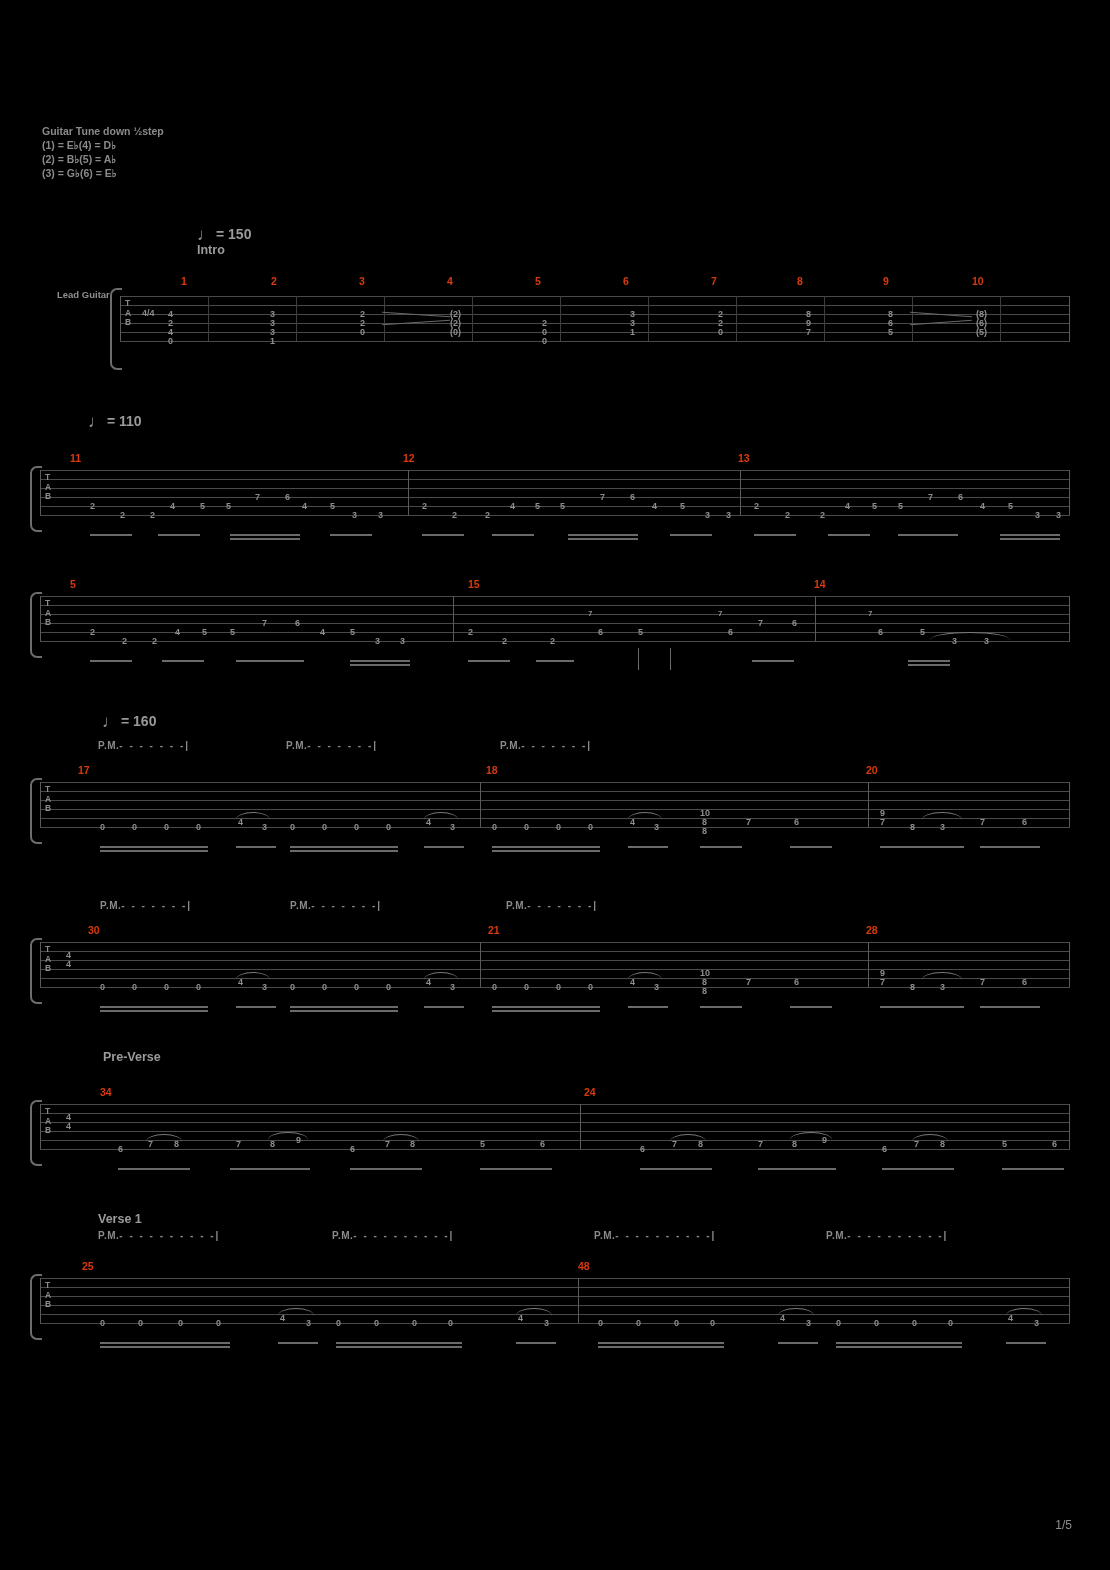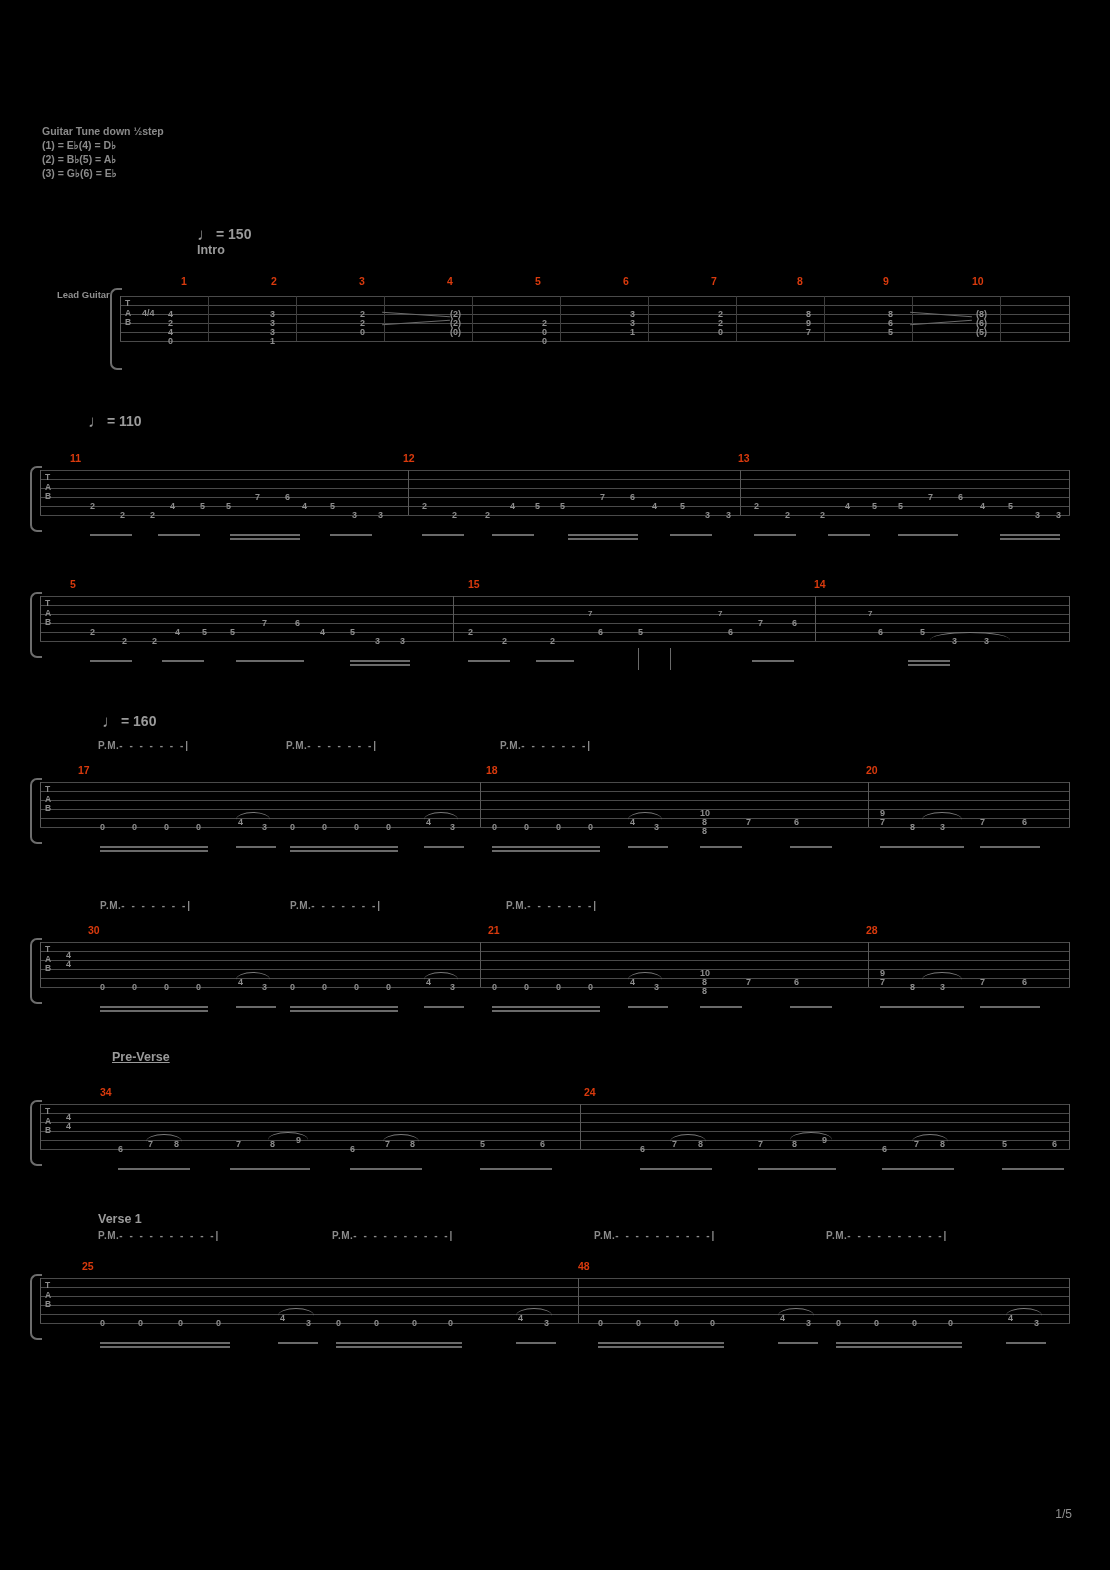--- a/index.html
+++ b/index.html
@@ -23,21 +23,21 @@
   .sline{position:absolute;left:0;height:1px;background:#4a4a4a;}
   .bar{position:absolute;width:1px;background:#5a5a5a;}
   .barlight{position:absolute;width:1px;background:#3f3f3f;}
   .tabchar{position:absolute;color:#8e8e8e;font-size:9px;font-family:"Liberation Sans",sans-serif;font-weight:700;line-height:9px;}
   .tabsmall{position:absolute;color:#8e8e8e;font-size:8px;font-weight:700;line-height:8px;}
   .beam{position:absolute;background:#6a6a6a;height:2px;}
   .stem{position:absolute;background:#6a6a6a;width:1px;}
   .brace{position:absolute;border-left:2px solid #6d6d6d;border-top:2px solid #6d6d6d;border-bottom:2px solid #6d6d6d;border-radius:7px 0 0 7px;}
   .tabletters{position:absolute;color:#8c8c8c;font-size:8.5px;font-weight:700;line-height:9.5px;letter-spacing:0;}
   .slur{position:absolute;border-top:1px solid #7a7a7a;border-radius:50%/100% 100% 0 0;height:7px;}
-  .pagenum{position:absolute;right:38px;bottom:49px;color:#8f8f8f;font-size:12px;margin-top:8px;}
+  .pagenum{position:absolute;right:38px;bottom:38px;color:#8f8f8f;font-size:12px;margin-top:8px;}
 </style>
 </head>
 <body>
 
 <div class="page">
 
 
   <div class="tuning">
     <div>Guitar Tune down ½step</div>
     <div>(1) = E♭(4) = D♭</div>
@@ -426,21 +426,21 @@
       <div class="beam" style="left:660px;top:64px;width:42px;"></div>
       <div class="beam" style="left:750px;top:64px;width:42px;"></div>
       <div class="beam" style="left:840px;top:64px;width:84px;"></div>
       <div class="beam" style="left:940px;top:64px;width:60px;"></div>
     </div>
   </div>
   <div class="measnum" style="left:88px;top:924px;">30</div>
   <div class="measnum" style="left:488px;top:924px;">21</div>
   <div class="measnum" style="left:866px;top:924px;">28</div>
 
-  <div class="section-label" style="left:112px;top:1050px;text-decoration:underline;">Pre-Verse</div>
+  <div class="section-label" style="left:103px;top:1050px;">Pre-Verse</div>
   <div class="system" style="left:40px;top:1104px;width:1030px;height:70px;">
     <div class="brace" style="left:-10px;top:-4px;width:10px;height:62px;"></div>
     <div class="staff" style="width:1030px;">
       <div class="sline" style="top:0px;width:1030px;"></div>
       <div class="sline" style="top:9px;width:1030px;"></div>
       <div class="sline" style="top:18px;width:1030px;"></div>
       <div class="sline" style="top:27px;width:1030px;"></div>
       <div class="sline" style="top:36px;width:1030px;"></div>
       <div class="sline" style="top:45px;width:1030px;"></div>
       <div class="bar" style="left:0;top:0;height:45px;"></div>

